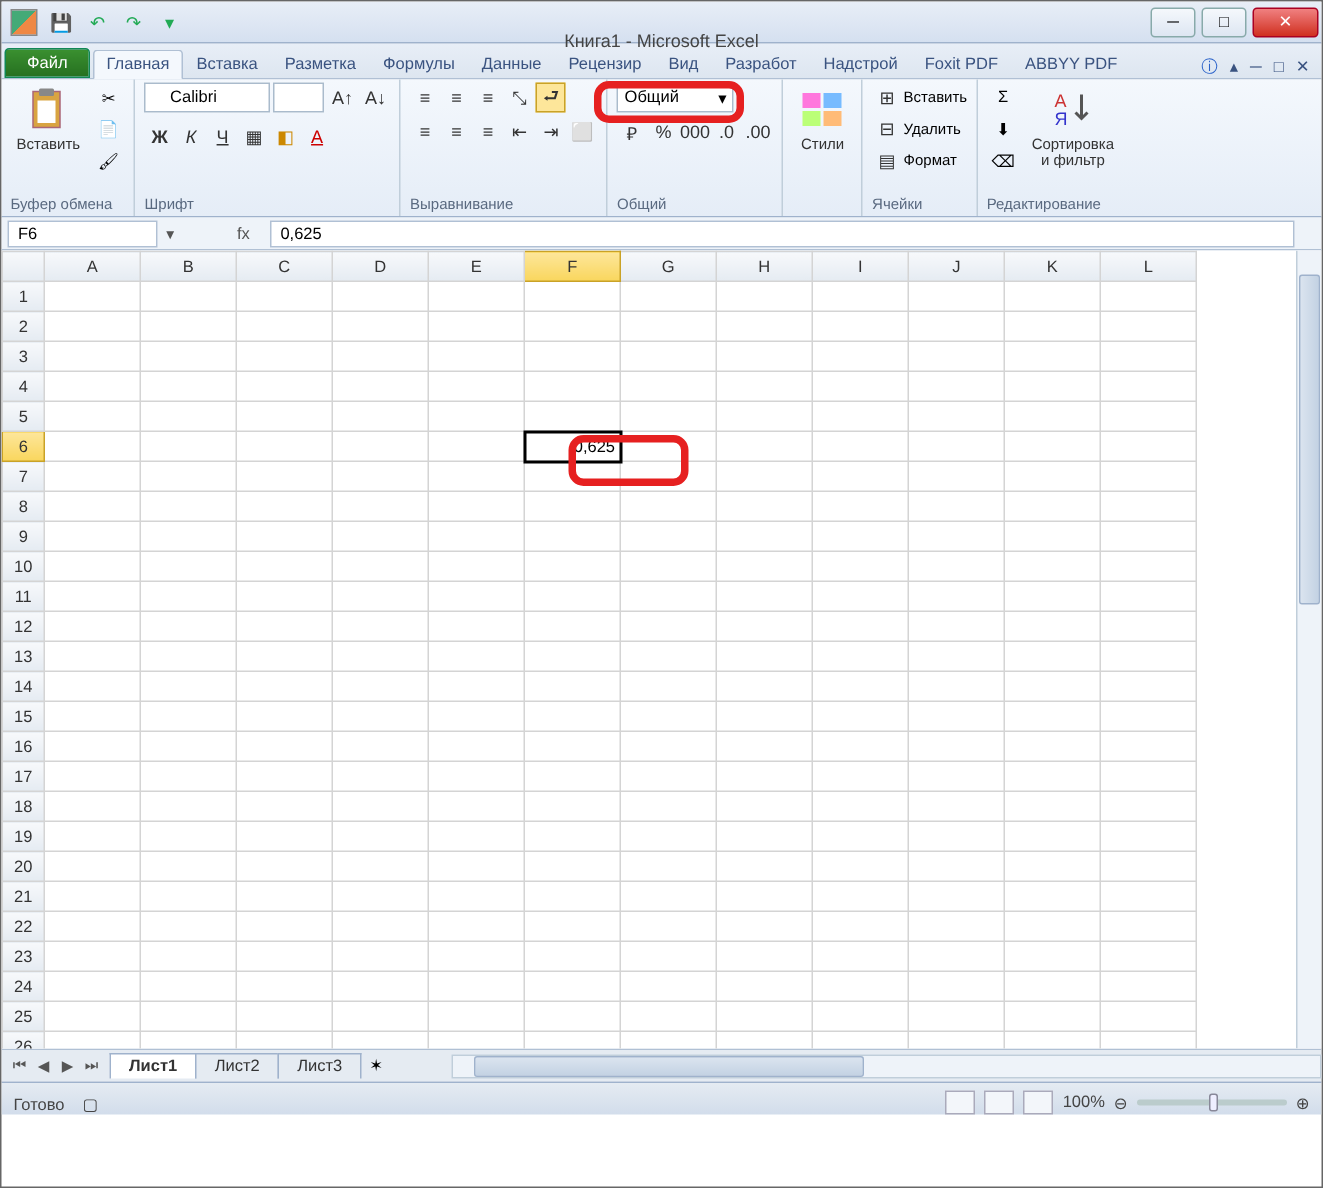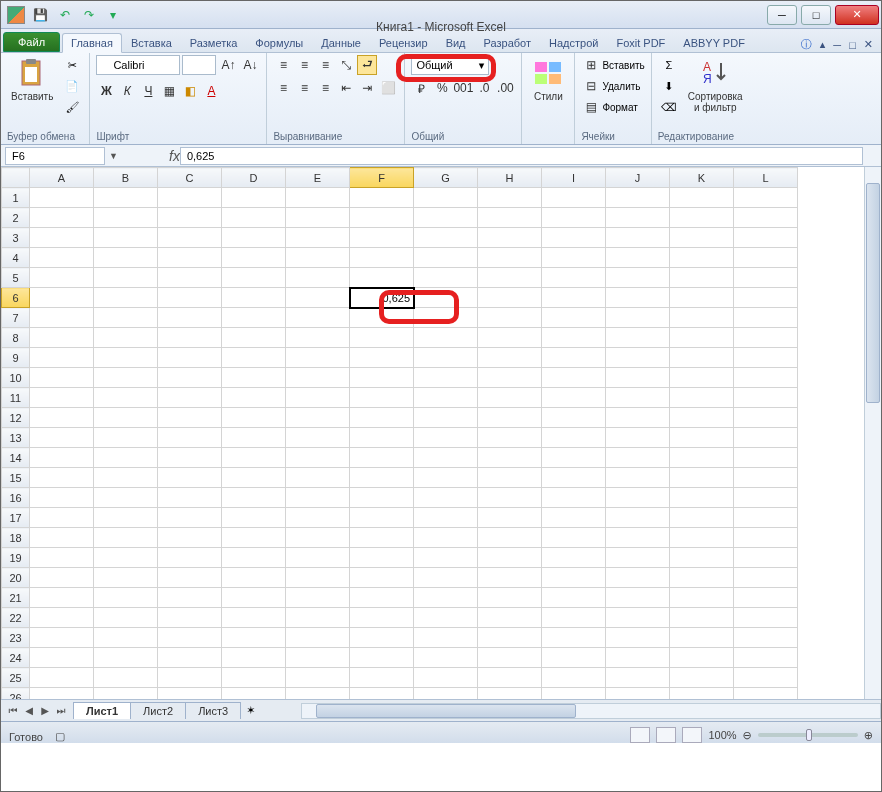--- a/index.html
+++ b/index.html
@@ -38,21 +38,21 @@
   .btn-row { display: flex; gap: 1px; }
   .icn { width: 20px; height: 20px; display: flex; align-items: center; justify-content: center; font-size: 12px; cursor: pointer; border: 1px solid transparent; color: #333; }
   .num-format { border: 1px solid #abc; background: #fff; font-size: 11px; padding: 2px 4px; width: 78px; height: 20px; display: flex; justify-content: space-between; align-items: center; }
   
   
   .highlight-box { position: absolute; border: 5px solid #e62020; border-radius: 10px; pointer-events: none; z-index: 100; }
   
   
   .formula-bar { height: 22px; background: #eef3f9; border-bottom: 1px solid #b0c0d4; display: flex; align-items: center; }
   .name-box { width: 100px; border: 1px solid #b0c0d4; background: #fff; font-size: 11px; padding: 2px 6px; margin: 0 4px; height: 18px; }
-  .fx-btn { width: 22px; color: #555; font-style: italic; font-size: 14px; text-align: right; cursor: pointer; }
+  .fx-btn { width: 22px; color: #555; font-size: 11px; text-align: left; cursor: pointer; }
   .formula-input { flex: 1; border: 1px solid #b0c0d4; background: #fff; font-size: 11px; padding: 2px 6px; margin-right: 18px; height: 18px; }
   
   
   .grid-wrap { position: relative; height: 532px; overflow: hidden; background: #fff; }
   .grid { border-collapse: collapse; table-layout: fixed; }
   .grid th, .grid td { border: 1px solid #d4d4d4; font-size: 11px; height: 20px; }
   .grid th { background: linear-gradient(#f7f9fb,#e5ebf2); color: #333; font-weight: normal; text-align: center; }
   .corner { width: 28px; background: #e5ebf2; }
   .colh { width: 64px; }
   .rowh { width: 28px; text-align: center; background: linear-gradient(90deg,#f7f9fb,#e5ebf2); }
@@ -194,21 +194,21 @@
 
   <div class="rgroup" style="position:relative">
     <div class="rgroup-body" style="flex-direction:column;gap:3px">
       <div class="num-format">
         <span>Общий</span>
           <span>▾</span>
       </div>
       <div class="btn-row">
         <div class="icn">₽</div>
         <div class="icn">%</div>
-        <div class="icn">001</div>
+        <div class="icn">000</div>
         <div class="icn">.0</div>
         <div class="icn">.00</div>
       </div>
     </div>
     <div class="rgroup-label">Общий</div>
   </div>
 
   <div class="rgroup">
     <div class="rgroup-body">
       <div class="bigbtn">

